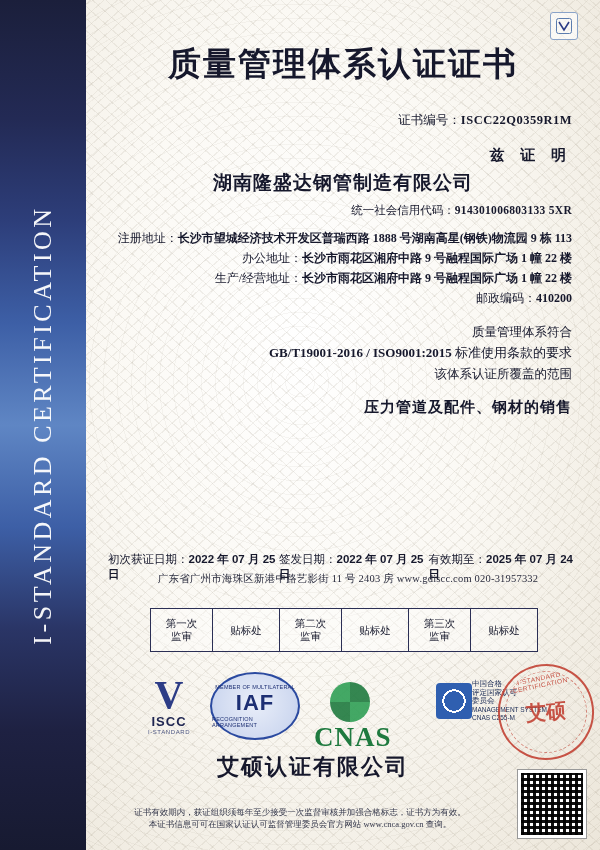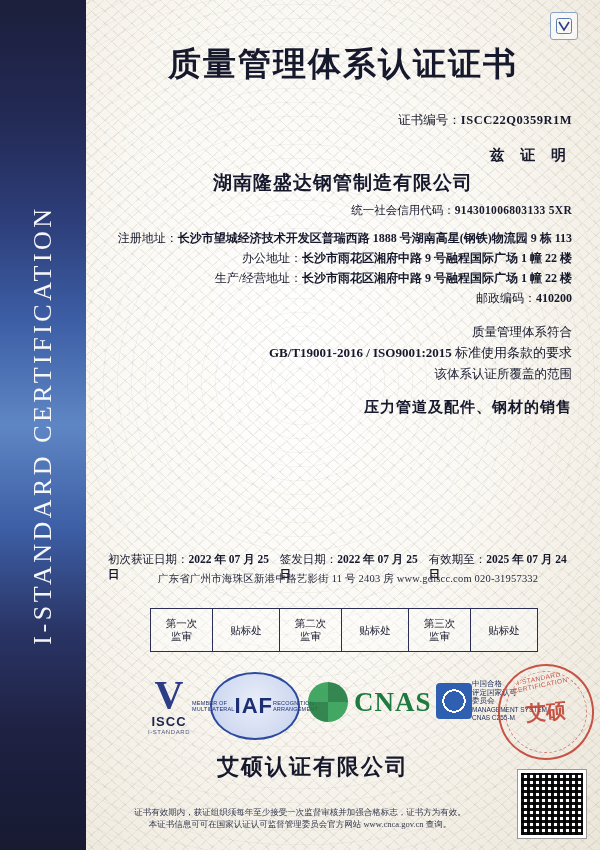--- a/index.html
+++ b/index.html
@@ -187,21 +187,21 @@
     letter-spacing: 1px;
   }
 
   .dates {
     position: absolute;
     top: 552px;
     left: 22px;
     right: 22px;
     display: flex;
     justify-content: space-between;
-    font-family: Liberation Serif, serif;
+    font-family: Liberation Sans, sans-serif;
     font-size: 11.5px;
     color: #16182c;
   }
   .dates .d .lbl { font-weight: normal; }
   .dates .d .val { font-weight: bold; }
 
   .issuer-addr {
     position: absolute;
     top: 572px;
     left: 32px;
@@ -261,30 +261,30 @@
   .logo-iscc .sub {
     font-size: 6px; color: #4a5480; letter-spacing: .6px;
   }
 
   .logo-iaf {
     position: absolute; left: 74px; top: 0;
     width: 86px; height: 64px;
     border-radius: 50%;
     border: 2px solid #2b4aa0;
     background: radial-gradient(circle at 50% 45%, #e9eef9 0%, #cfd9f0 70%, #b9c6e6 100%);
-    display: flex; flex-direction: row; align-items: center; justify-content: center;
+    display: flex; flex-direction: column; align-items: center; justify-content: center;
     color: #1d2f73;
   }
   .logo-iaf .top { font-size: 5.5px; letter-spacing: .2px; }
   .logo-iaf .big { font-size: 22px; font-weight: bold; letter-spacing: 1px; }
   .logo-iaf .bot { font-size: 5.5px; letter-spacing: .2px; }
 
   .logo-cnas {
     position: absolute; left: 172px; top: 10px;
-    display: flex; align-items: center;
+    display: flex; align-items: center; flex-direction: column;
   }
   .logo-cnas .c-icon {
     width: 40px; height: 40px; border-radius: 50%;
     background: conic-gradient(#1f7a3f 0 25%, #2f9f55 0 50%, #1f7a3f 0 75%, #2f9f55 0 100%);
     opacity: .9;
   }
   .logo-cnas .c-text {
     margin-left: 6px;
     font-family: "Liberation Serif", serif;
     font-size: 27px; font-weight: bold; color: #1f7a3f; letter-spacing: 1px;

